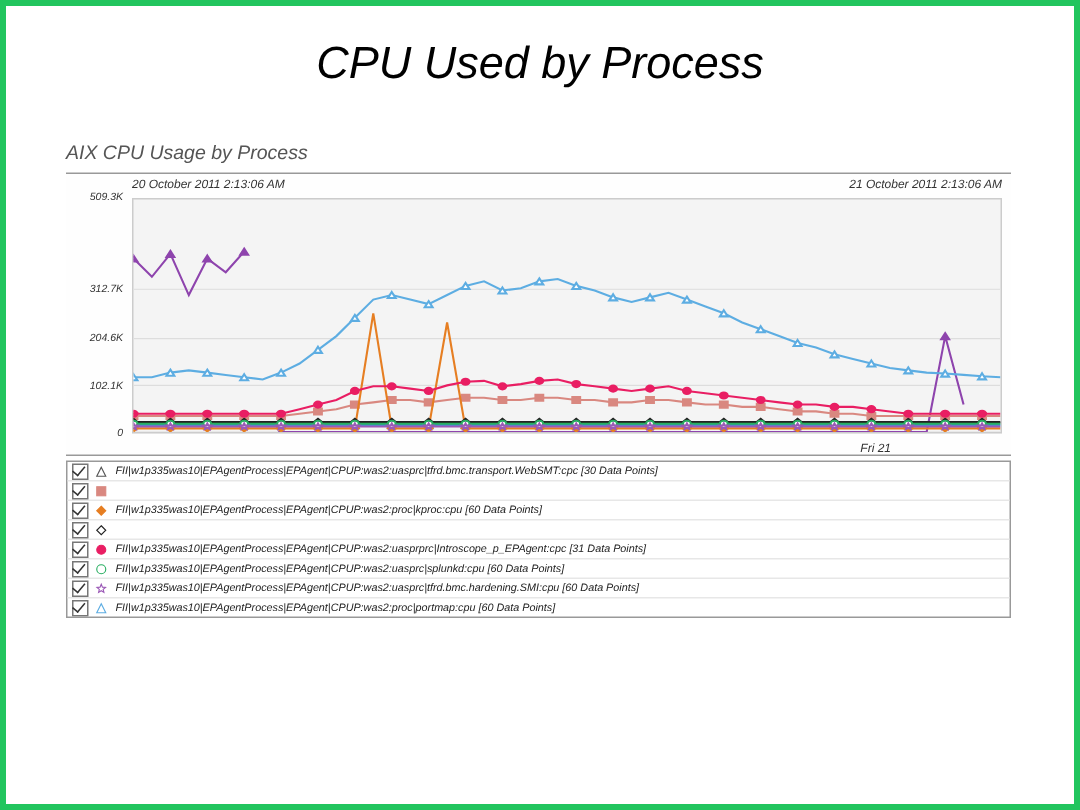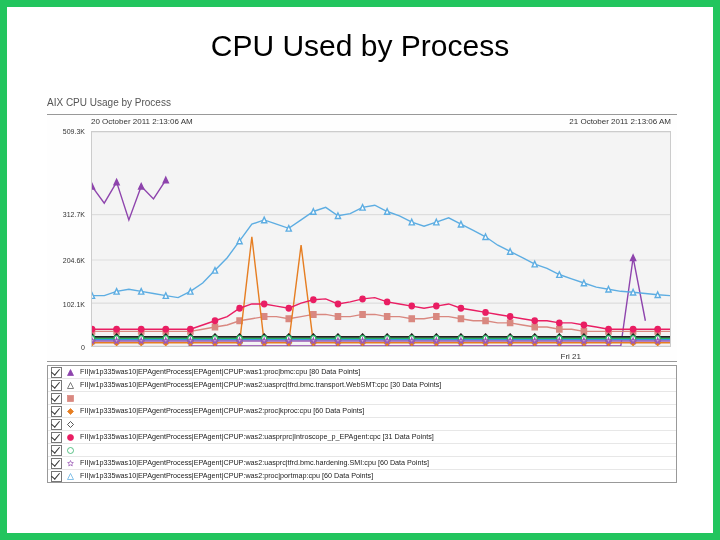--- a/index.html
+++ b/index.html
@@ -9,46 +9,47 @@
     height: 540px;
     background: #fff;
     font-family: Arial, Helvetica, sans-serif;
     overflow: hidden;
   }
   .slide {
     width: 720px;
     height: 540px;
     position: relative;
     box-sizing: border-box;
-    border: 7px solid #22c55e;
+    border: 4px solid #22c55e;
+    font-style: italic;
   }
   .title {
     text-align: center;
     font-size: 30px;
     font-weight: 400;
     margin-top: 22px;
     margin-bottom: 18px;
     color: #000;
   }
   .panel {
     position: absolute;
     left: 40px;
     top: 90px;
     width: 630px;
   }
   .panel-title {
-    font-size: 10px;
+    font-size: 13px;
     color: #555;
     margin-bottom: 6px;
   }
   .chart-frame {
     border-top: 1px solid #999;
     border-bottom: 1px solid #999;
     position: relative;
-    height: 248px;
+    height: 189px;
     box-sizing: border-box;
     background: #fefefe;
   }
   .times {
     display: flex;
     justify-content: space-between;
     font-size: 8px;
     color: #333;
     padding: 2px 6px 2px 44px;
   }
@@ -74,21 +75,21 @@
   }
   .ylabels div {
     position: absolute;
     right: 4px;
     font-size: 7px;
     color: #333;
     transform: translateY(-50%);
   }
   .xlabel-center {
     position: absolute;
-    right: 96px;
+    right: 80px;
     bottom: 0;
     font-size: 8px;
     color: #333;
   }
 
   
   .legend {
     margin-top: 3px;
     border: 1px solid #999;
     font-size: 7.2px;
@@ -453,29 +454,20 @@
       </div>
 
       <div class="xlabel-center">Fri 21</div>
     </div>
 
     <div class="legend" id="legend">
         <div class="legend-row">
           <span class="leg-chk checked"></span>
           <span class="leg-mark">
             <svg viewBox="-6 -6 12 12">
-              <polygon class="pt" points="0,-4 4,4 -4,4" fill="#8e44ad" stroke="#8e44ad"></polygon>
-            </svg>
-          </span>
-          <span class="leg-text">FII|w1p335was10|EPAgentProcess|EPAgent|CPUP:was1:proc|bmc:cpu [80 Data Points]</span>
-        </div>
-        <div class="legend-row">
-          <span class="leg-chk checked"></span>
-          <span class="leg-mark">
-            <svg viewBox="-6 -6 12 12">
               <polygon class="pt" points="0,-4 4,4 -4,4" fill="#fff" stroke="#555555"></polygon>
             </svg>
           </span>
           <span class="leg-text">FII|w1p335was10|EPAgentProcess|EPAgent|CPUP:was2:uasprc|tfrd.bmc.transport.WebSMT:cpc [30 Data Points]</span>
         </div>
         <div class="legend-row">
           <span class="leg-chk checked"></span>
           <span class="leg-mark">
             <svg viewBox="-6 -6 12 12">
               <rect class="pt" x="-4" y="-4" width="8" height="8" fill="#d98880" stroke="#d98880"></rect>
@@ -508,20 +500,21 @@
           </span>
           <span class="leg-text">FII|w1p335was10|EPAgentProcess|EPAgent|CPUP:was2:uasprprc|Introscope_p_EPAgent:cpc [31 Data Points]</span>
         </div>
         <div class="legend-row">
           <span class="leg-chk checked"></span>
           <span class="leg-mark">
             <svg viewBox="-6 -6 12 12">
               <circle class="pt" cx="0" cy="0" r="4" fill="#fff" stroke="#27ae60"></circle>
             </svg>
           </span>
+          <span class="leg-text">FII|w1p335was10|EPAgentProcess|EPAgent|CPUP:was2:uasprc|splunkd:cpu [60 Data Points]</span>
         </div>
         <div class="legend-row">
           <span class="leg-chk checked"></span>
           <span class="leg-mark">
             <svg viewBox="-6 -6 12 12">
               <polygon class="pt" points="2.4492935982947064e-16,-4 1.0580134541264516,-1.4562305898749055 3.804226065180614,-1.2360679774997896 1.7119017293312764,0.5562305898749054 2.3511410091698925,3.23606797749979 1.1021821192326179e-16,1.8 -2.351141009169892,3.23606797749979 -1.7119017293312764,0.5562305898749055 -3.8042260651806146,-1.2360679774997891 -1.0580134541264519,-1.4562305898749053" fill="#fff" stroke="#9b59b6"></polygon>
             </svg>
           </span>
           <span class="leg-text">FII|w1p335was10|EPAgentProcess|EPAgent|CPUP:was2:uasprc|tfrd.bmc.hardening.SMI:cpu [60 Data Points]</span>
         </div>

